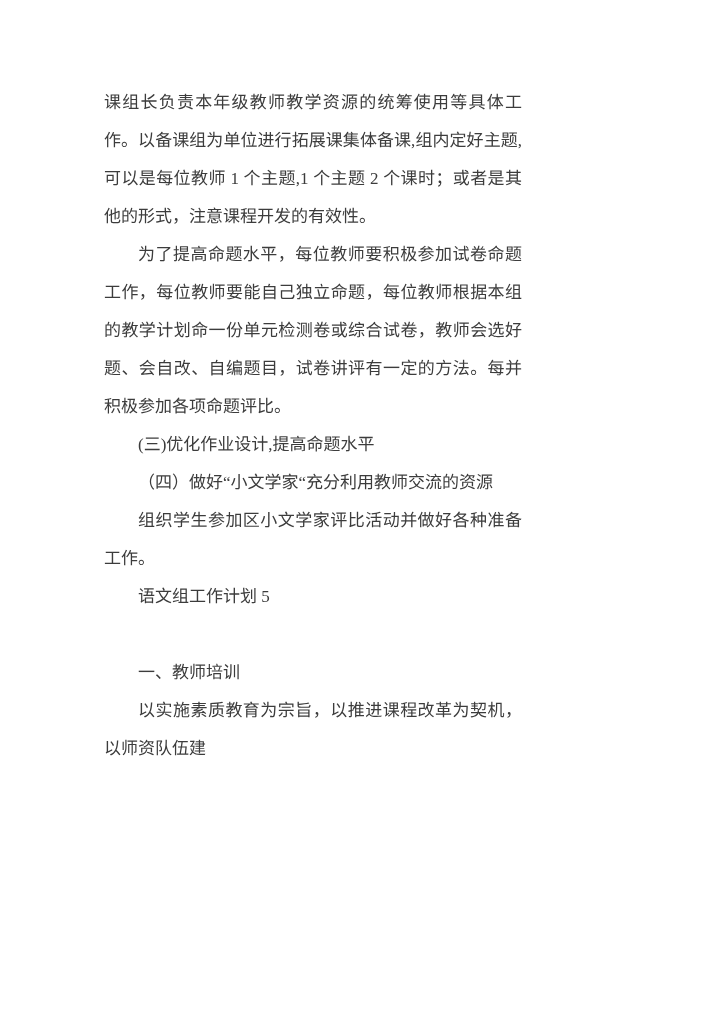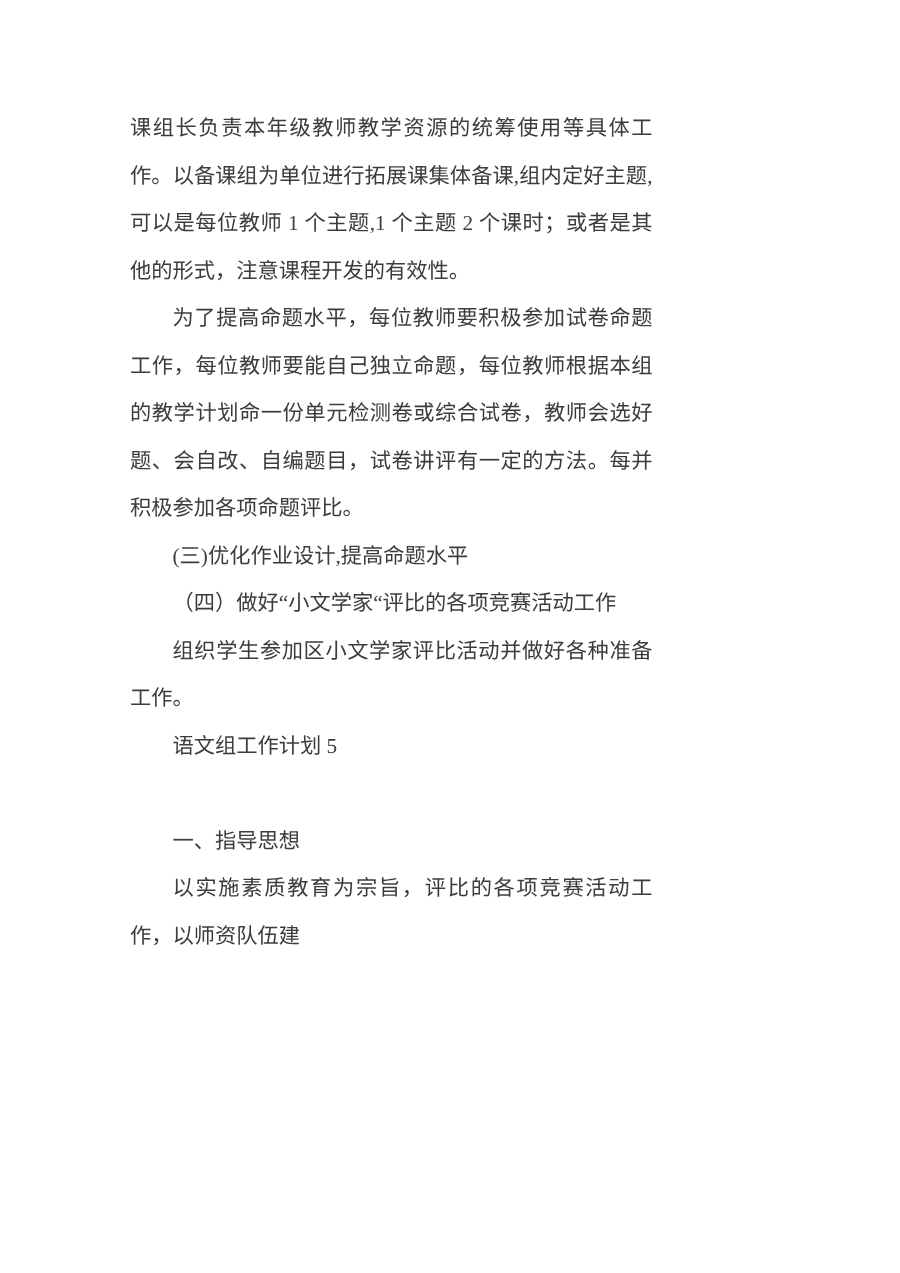--- a/index.html
+++ b/index.html
@@ -35,18 +35,18 @@
     margin-top: 38px;
   }
 </style>
 </head>
 <body>
 
 <div class="doc-page">
   <p class="para no-indent">课组长负责本年级教师教学资源的统筹使用等具体工作。以备课组为单位进行拓展课集体备课,组内定好主题,可以是每位教师 1 个主题,1 个主题 2 个课时；或者是其他的形式，注意课程开发的有效性。</p>
   <p class="para">为了提高命题水平，每位教师要积极参加试卷命题工作，每位教师要能自己独立命题，每位教师根据本组的教学计划命一份单元检测卷或综合试卷，教师会选好题、会自改、自编题目，试卷讲评有一定的方法。每并积极参加各项命题评比。</p>
   <p class="para">(三)优化作业设计,提高命题水平</p>
-  <p class="para">（四）做好“小文学家“评比的各项竞赛活动工作</p>
+  <p class="para">（四）做好“小文学家“充分利用教师交流的资源</p>
   <p class="para">组织学生参加区小文学家评比活动并做好各种准备工作。</p>
   <p class="para">语文组工作计划 5</p>
-  <p class="para gap-above">一、指导思想</p>
-  <p class="para">以实施素质教育为宗旨，评比的各项竞赛活动工作，以师资队伍建</p>
+  <p class="para gap-above">一、教师培训</p>
+  <p class="para">以实施素质教育为宗旨，以推进课程改革为契机，以师资队伍建</p>
 </div>
 
 </body></html>

